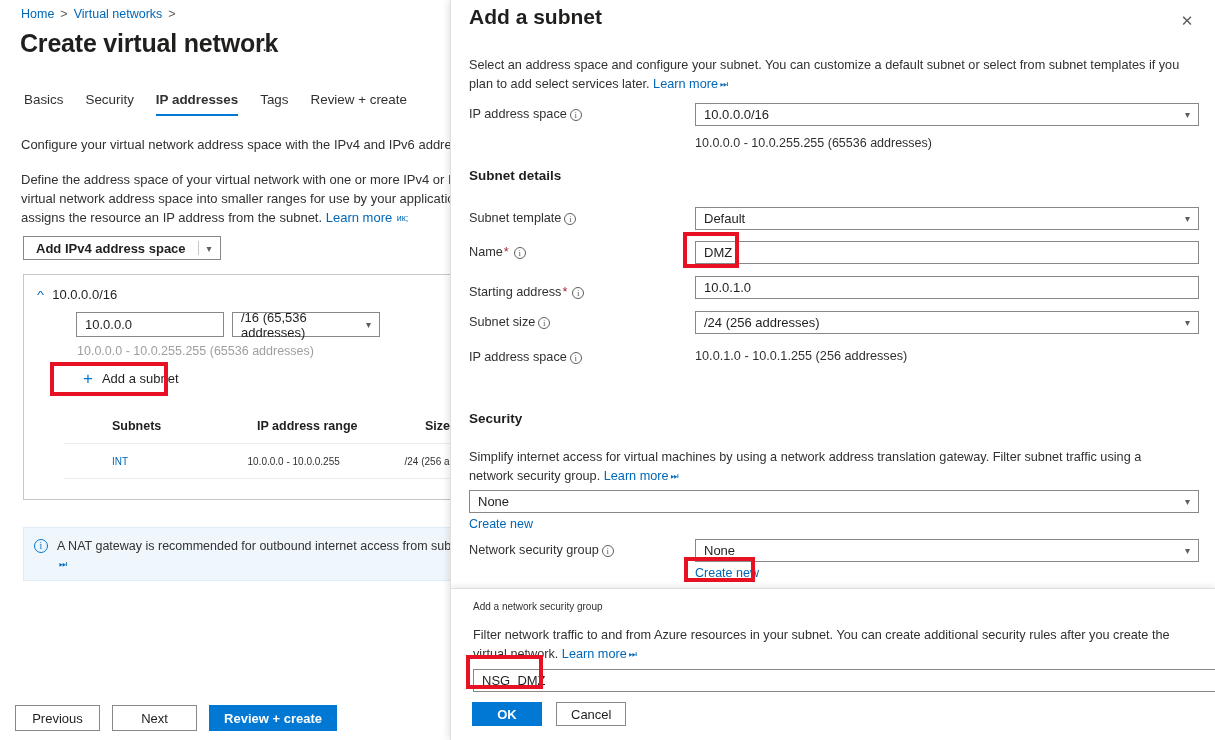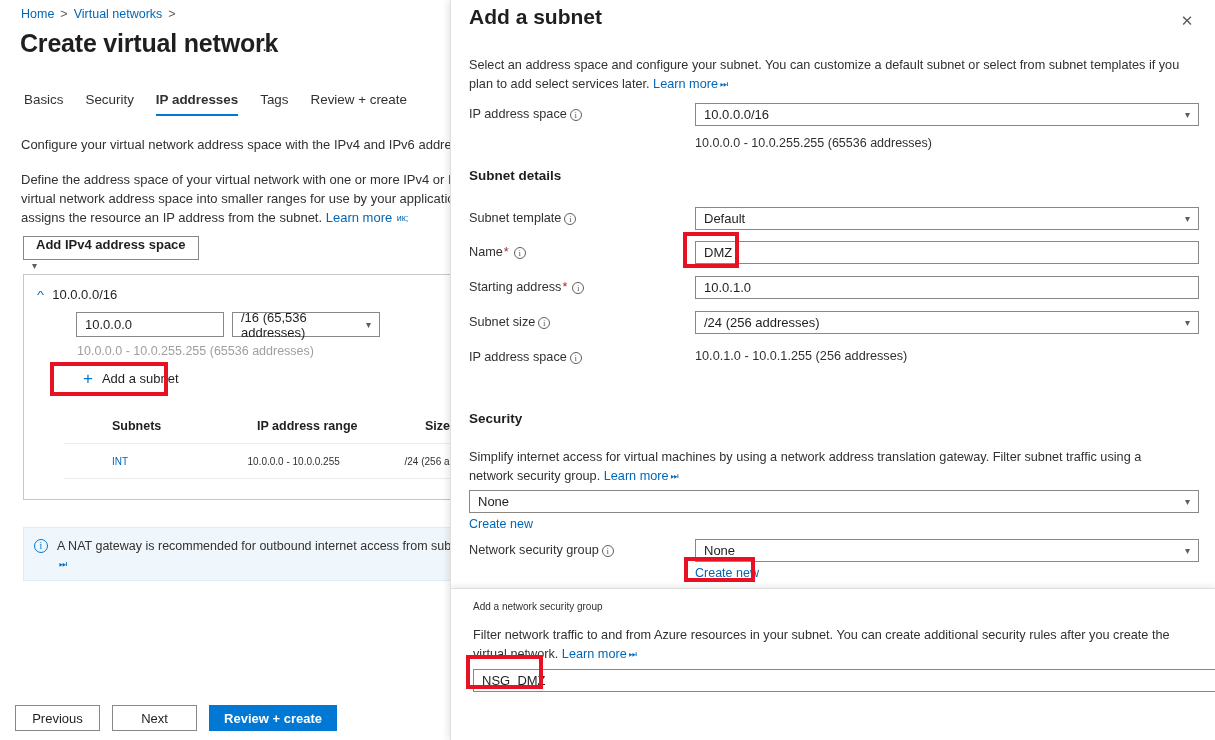--- a/index.html
+++ b/index.html
@@ -59,21 +59,21 @@
   }
   .para.p1 { top: 135px; }
   .para.p2 { top: 170px; white-space: normal; width: 600px; }
   .lnk { color: #0067b8; cursor: pointer; text-decoration: none; text-align: right; }
   .ext { font-size: 9px; margin-left: 2px; vertical-align: 1px; }
 
   .split-btn {
     position: absolute; left: 23px; top: 236px;
     height: 24px; display: flex; align-items: stretch;
     border: 1px solid #8a8886; background: #fff;
-    font-size: 13px; cursor: pointer; flex-direction: column;
+    font-size: 13px; cursor: pointer;
   }
   .split-btn .lbl { padding: 0 12px; display: flex; align-items: center; font-weight: 600; color: #201f1e; }
   .split-btn .divider { width: 1px; background: #c8c6c4; margin: 4px 0; }
   .split-btn .chev { padding: 0 8px; display: flex; align-items: center; color: #605e5c; font-size: 10px; }
 
   .addr-card {
     position: absolute; left: 23px; top: 274px;
     width: 432px; height: 226px;
     border: 1px solid #c8c6c4; background: #fff;
   }
@@ -339,21 +339,21 @@
 
     <div class="frow" style="top:241px;">
       <div class="flabel">
         <span>Name</span><span class="req">*</span><span class="i-ic">i</span>
       </div>
       <div class="fctl">
         <div class="txtfield">DMZ</div>
       </div>
     </div>
 
-    <div class="frow" style="top:276px;">
+    <div class="frow" style="top:276px;align-items:flex-end;">
       <div class="flabel">
         <span>Starting address</span><span class="req">*</span><span class="i-ic">i</span>
       </div>
       <div class="fctl">
         <div class="txtfield">10.0.1.0</div>
       </div>
     </div>
 
     <div class="frow" style="top:311px;">
       <div class="flabel">
@@ -409,19 +409,23 @@
       <div class="nsg-title">Add a network security group</div>
       <div class="nsg-desc">
         <span>Filter network traffic to and from Azure resources in your subnet. You can create additional security rules after you create the virtual</span>
         <span>network.</span>
         <span class="lnk"><span>Learn more</span><span class="ext">⏭</span></span>
       </div>
       <div class="txtfield nsg-input">NSG_DMZ</div>
     </div>
   </div>
 
+  <div class="nsg-btns">
+    <button class="btn primary">OK</button>
+    <button class="btn">Cancel</button>
+  </div>
 
   <div class="redbox" style="left:50px; top:362px; width:118px; height:34px;"></div>
   <div class="redbox" style="left:683px; top:232px; width:56px; height:36px;"></div>
   <div class="redbox" style="left:684px; top:557px; width:71px; height:25px;"></div>
   <div class="redbox" style="left:466px; top:655px; width:77px; height:34px;"></div>
 
 </div>
 
 </body></html>

